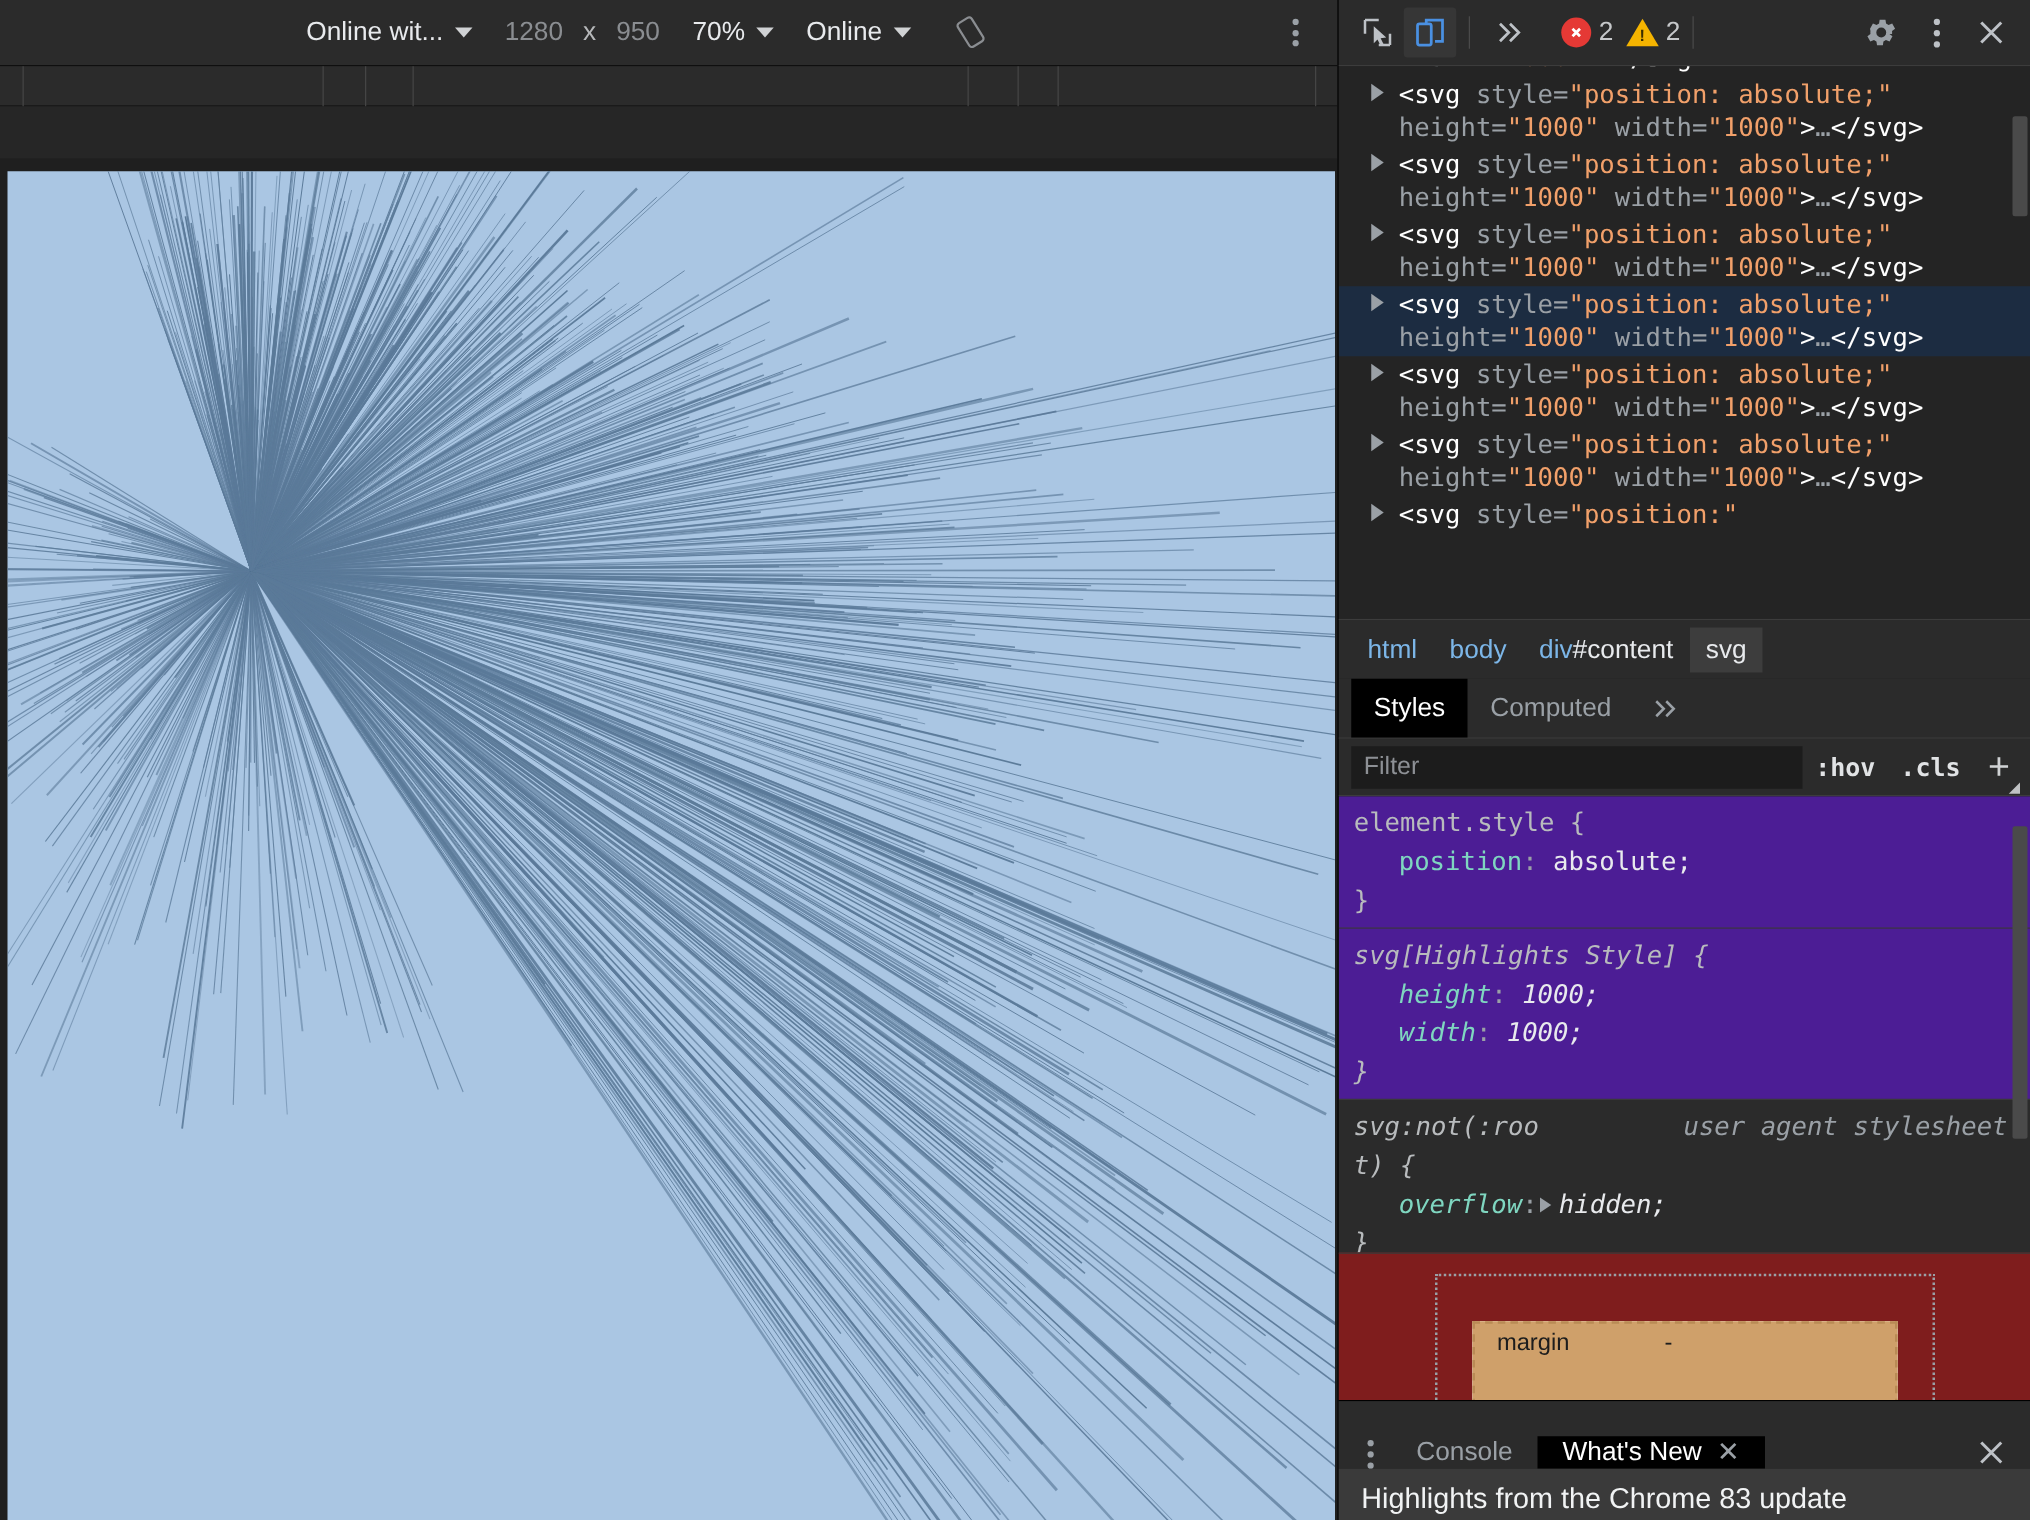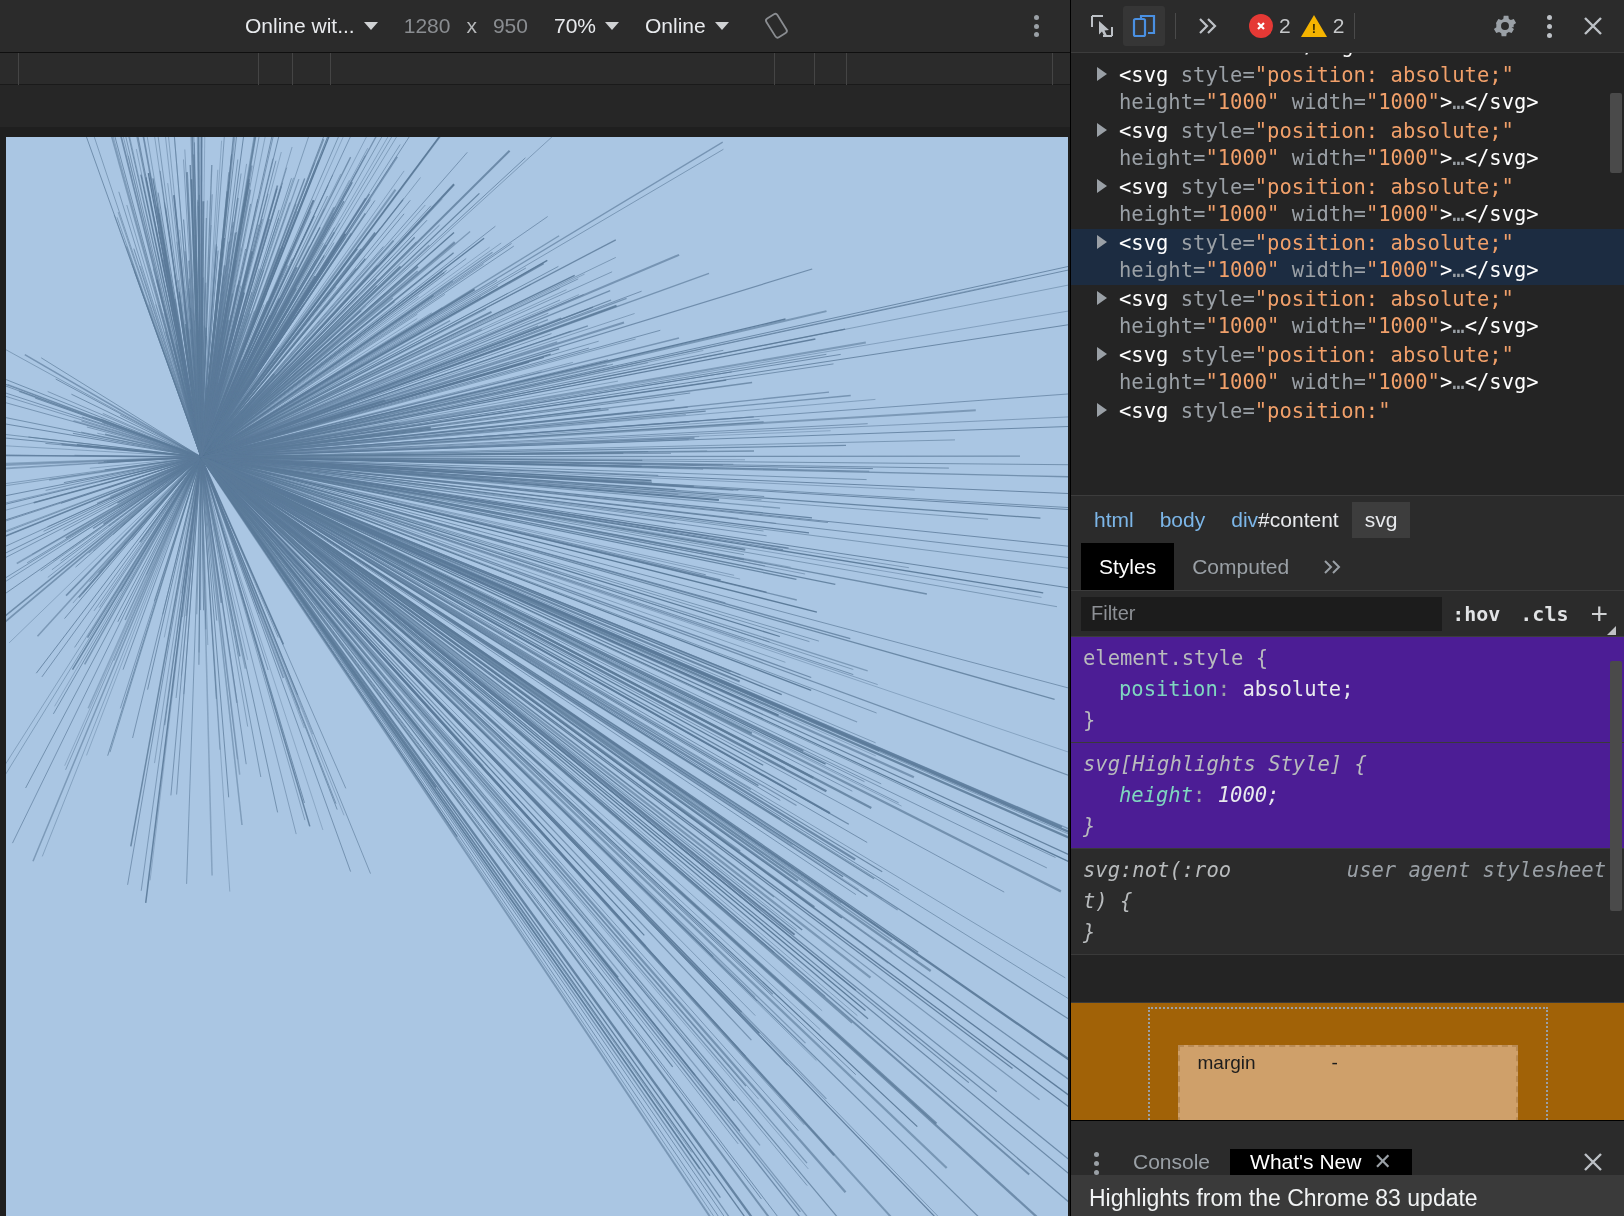--- a/index.html
+++ b/index.html
@@ -267,25 +267,25 @@
     border-left:9px solid #9aa0a6; margin: 0 6px 0 2px; vertical-align: middle;
   }
   #styles-scroll {
     position:absolute; right:2px; top:24px;
     width: 12px; height: 250px; background: #4a4a4a; border-radius: 2px;
   }
 
   
   #box-model-area {
     flex: 0 0 118px;
-    background: #a16207;
+    background: #7f1d1d;
     border-top: 1px solid #3a3a3a;
     position: relative;
     overflow: hidden;
-    padding-top: 4px;
+    padding-top: 16px;
   }
   #bm-outer {
     margin: 0 auto;
     width: 400px; height: 140px;
     border: 2px dotted #9aa0a6;
     position: relative;
   }
   #bm-margin {
     position: absolute; left: 28px; right: 28px; top: 36px; bottom: -30px;
     background: #cfa06a;
@@ -1482,26 +1482,28 @@
     <div id="styles-body">
       <div id="rules-container">
           <div class="rule elemstyle">
             <div class="sel">element.style {</div>
             <div><span class="prop">position</span><span class="punct">:</span> <span class="pval">absolute;</span></div>
             <div class="brace">}</div>
           </div>
           <div class="rule elemstyle">
             <div class="sel ital">svg[Highlights Style] {</div>
             <div><span class="prop ital">height</span><span class="punct">:</span> <span class="pval ital">1000;</span></div>
+            <div><span class="prop ital">width</span><span class="punct">:</span> <span class="pval ital">1000;</span></div>
             <div class="brace sel ital">}</div>
           </div>
           <div class="rule ua">
             <div class="sel ital">svg:not(:roo</div>
             <div class="sel ital">t) {</div>
             <span class="ua-label">user agent stylesheet</span>
+            <div><span class="prop ital">overflow</span><span class="punct">:</span><span class="inline-tri"></span><span class="pval ital">hidden;</span></div>
             <div class="brace sel ital">}</div>
           </div>
         </div>
       <div id="styles-scroll"></div>
     </div>
 
     <div id="box-model-area">
       <div id="bm-outer">
         <div id="bm-border"></div>
         <div id="bm-margin">

